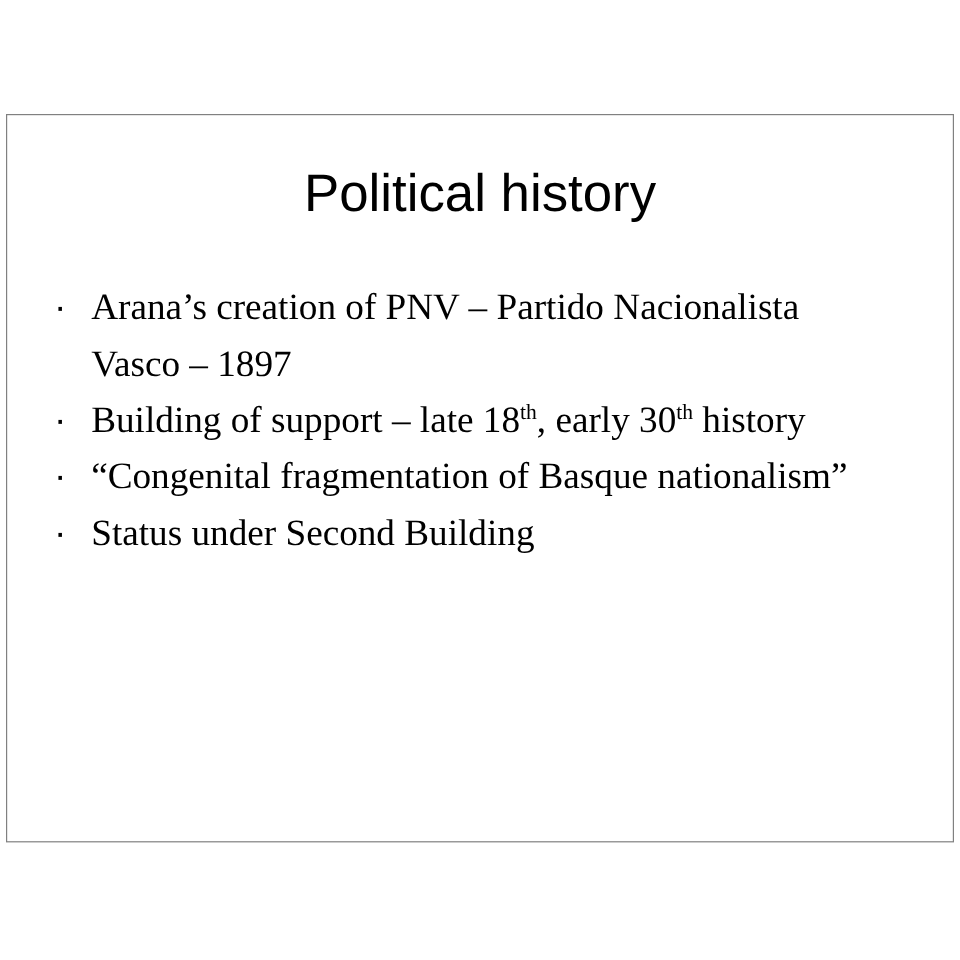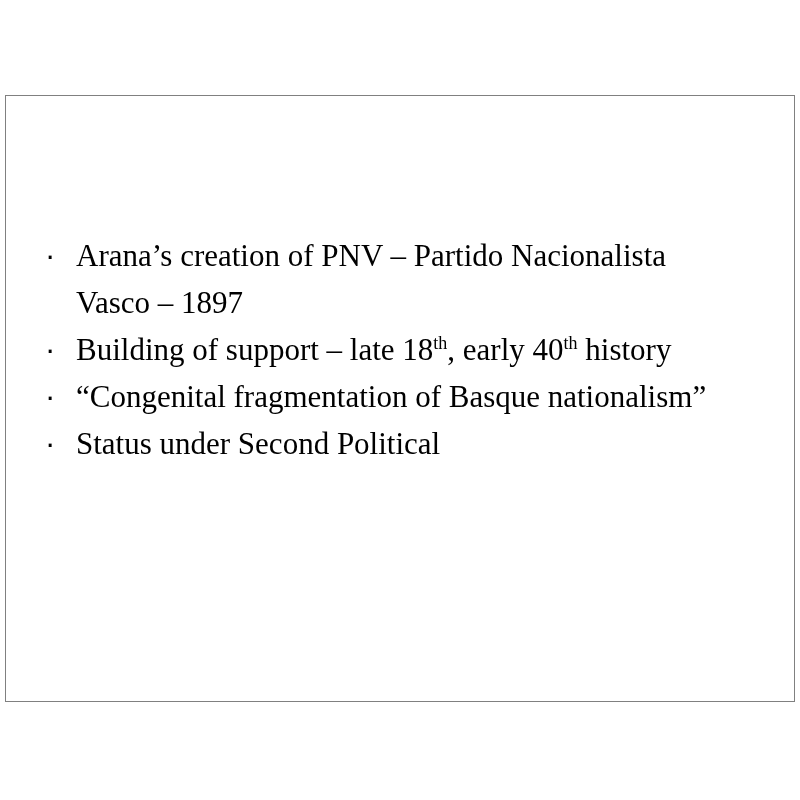--- a/index.html
+++ b/index.html
@@ -82,38 +82,39 @@
     text-align: center;
   }
 </style>
 </head>
 <body>
 
 <div id="canvas">
 
   <div id="slide">
 
+    <div id="slide-title">Political history</div>
 
     <div id="bullet-list">
 
       <div class="bullet-row">
         <span class="bullet-marker">·</span>
         <span class="bullet-text"> Arana’s creation of PNV – Partido Nacionalista Vasco – 1897</span>
       </div>
 
       <div class="bullet-row">
         <span class="bullet-marker">·</span>
-        <span class="bullet-text"><span> Building of support – late 18</span><sup>th</sup><span>, early 40</span><sup>th</sup><span> history</span></span>
+        <span class="bullet-text"><span> Building of support – late 18</span><sup>th</sup><span>, early 30</span><sup>th</sup><span> history</span></span>
       </div>
 
       <div class="bullet-row">
         <span class="bullet-marker">·</span>
         <span class="bullet-text"> “Congenital fragmentation of Basque nationalism”</span>
       </div>
 
       <div class="bullet-row">
         <span class="bullet-marker">·</span>
-        <span class="bullet-text"> Status under Second Political</span>
+        <span class="bullet-text"> Status under Second Building</span>
       </div>
 
     </div>
   </div>
 </div>
 
 </body></html>

